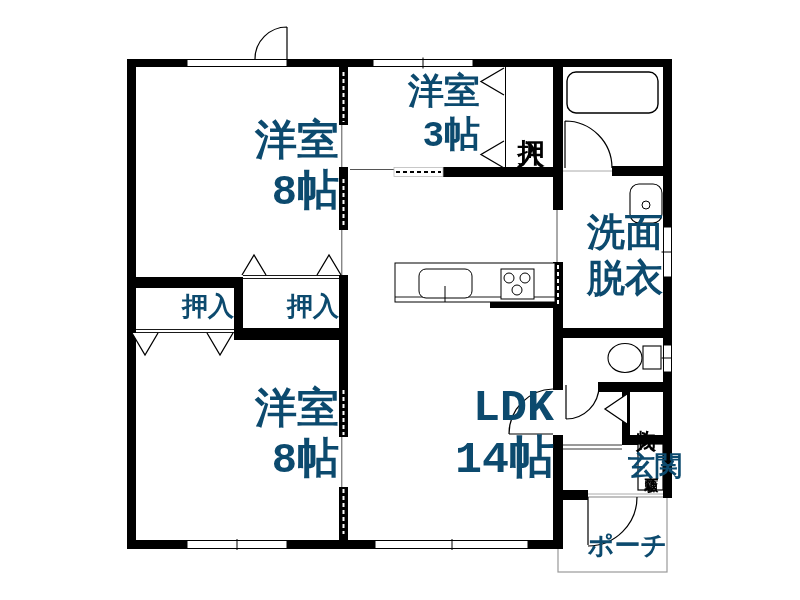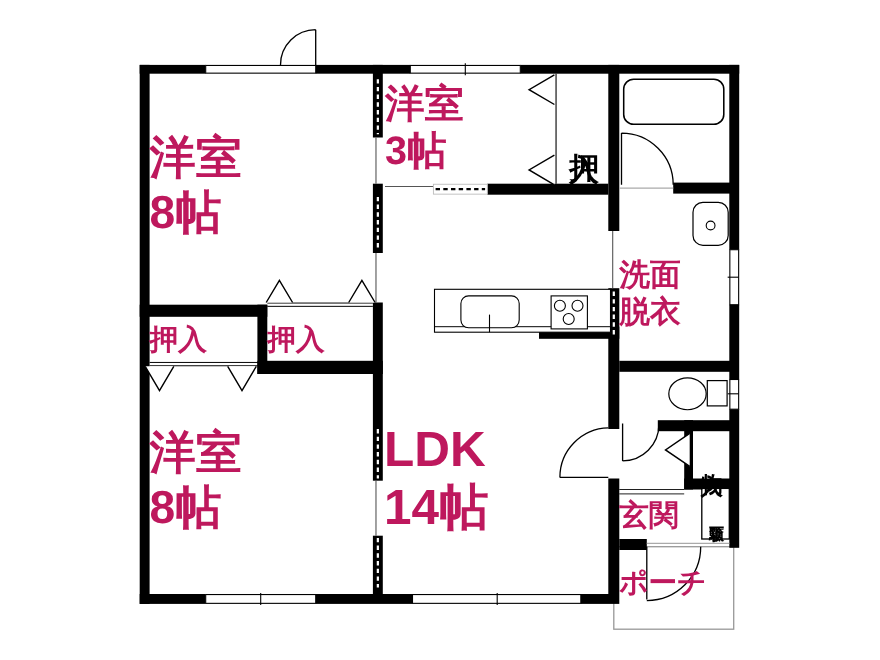--- a/index.html
+++ b/index.html
@@ -1,21 +1,21 @@
 <!DOCTYPE html>
 <html><head>
 <meta charset="utf-8">
 <title>Floor Plan</title>
 <style>
   html,body{margin:0;padding:0;background:#ffffff;}
   #stage{position:relative;width:800px;height:600px;background:#ffffff;overflow:hidden;
          font-family:"Liberation Sans","DejaVu Sans",sans-serif;}
   #plan-svg{position:absolute;left:0;top:0;}
-  .room-label{position:absolute;color:#be185d;font-weight:bold;text-align:left;
-              white-space:pre-line;line-height:1.2;}
+  .room-label{position:absolute;color:#0c4a6e;font-weight:bold;text-align:right;
+              white-space:pre-line;line-height:1.2;font-family:Liberation Mono, monospace;}
   .v-label{position:absolute;color:#000;font-weight:bold;
            writing-mode:vertical-rl;text-orientation:upright;text-align:center;
            display:flex;align-items:center;justify-content:center;}
 </style>
 </head>
 <body>
 
 <div id="stage">
 
   <svg id="plan-svg" width="800" height="600" viewBox="0 0 800 600">
@@ -150,34 +150,34 @@
   </svg>
 
   <div class="room-label" style="left:136px;top:118px;width:203px;font-size:42px;">洋室
 8帖</div>
 
   <div class="room-label" style="left:350px;top:72px;width:130px;font-size:36px;">洋室
 3帖</div>
 
   <div class="v-label" style="left:517px;top:86px;width:28px;height:62px;font-size:27px;">押入</div>
 
-  <div class="room-label" style="left:563px;top:233px;width:100px;font-size:28px;">洗面
+  <div class="room-label" style="left:563px;top:212px;width:100px;font-size:38px;">洗面
 脱衣</div>
 
   <div class="room-label" style="left:136px;top:293px;width:98px;font-size:26px;">押入</div>
 
   <div class="room-label" style="left:243px;top:293px;width:96px;font-size:26px;">押入</div>
 
   <div class="room-label" style="left:136px;top:386px;width:203px;font-size:42px;">洋室
 8帖</div>
 
   <div class="room-label" style="left:349px;top:383px;width:205px;font-size:45px;line-height:1.15;">LDK
 14帖</div>
 
   <div class="v-label" style="left:635px;top:391px;width:24px;height:46px;font-size:20px;">物入</div>
 
-  <div class="room-label" style="left:563px;top:452px;width:77px;font-size:27px;">玄関</div>
+  <div class="room-label" style="left:563px;top:452px;width:77px;font-size:27px;padding-left:42px;">玄関</div>
 
   <div class="v-label" style="left:642px;top:446px;width:18px;height:43px;font-size:13.5px;">下駄箱</div>
 
-  <div class="room-label" style="left:563px;top:514px;width:104px;font-size:26px;">ポーチ</div>
+  <div class="room-label" style="left:563px;top:532px;width:104px;font-size:26px;">ポーチ</div>
 
 </div>
 
 </body></html>

